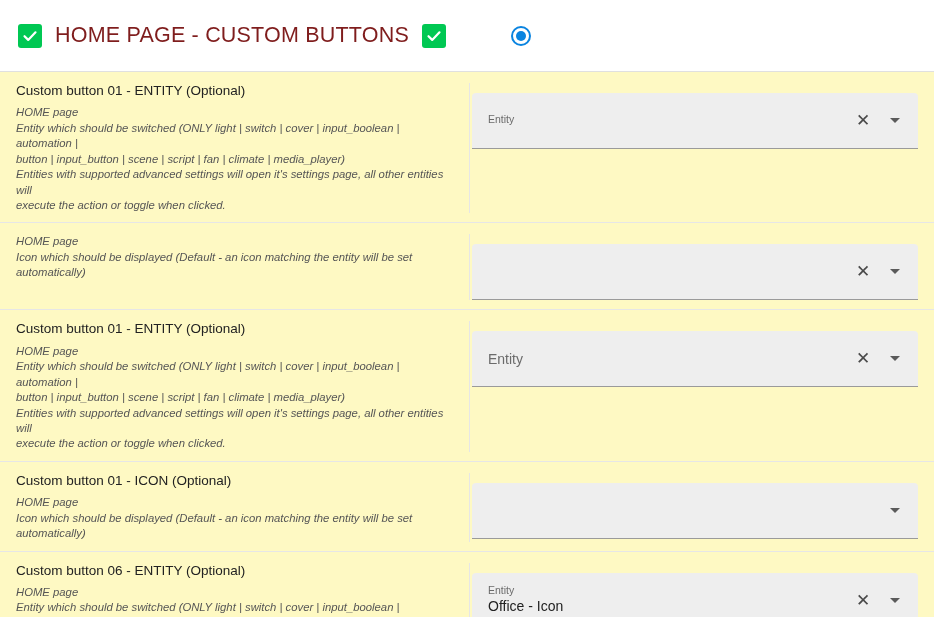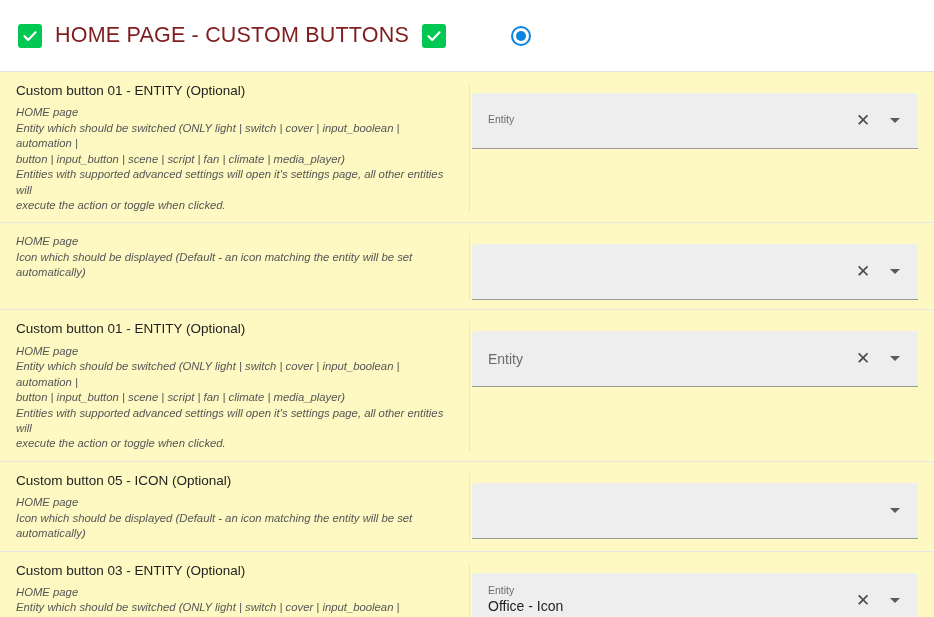--- a/index.html
+++ b/index.html
@@ -240,39 +240,39 @@
             </span>
             <span class="icon-gap"></span>
             <span class="icon-btn">
               <span class="arrow-icon"></span>
             </span>
           </div>
         </div>
       </div>
       <div class="row">
         <div class="row-left">
-          <div class="field-label">Custom button 05 - ICON (Optional)</div>
+          <div class="field-label">Custom button 01 - ICON (Optional)</div>
           <div class="field-desc">
             <div>HOME page</div>
             <div>Icon which should be displayed (Default - an icon matching the entity will be set
 automatically)</div>
           </div>
         </div>
         <div class="row-right">
           <div class="select">
             <div class="select-text"></div>
             <span class="icon-btn">
               <span class="arrow-icon"></span>
             </span>
           </div>
         </div>
       </div>
       <div class="row">
         <div class="row-left">
-          <div class="field-label">Custom button 03 - ENTITY (Optional)</div>
+          <div class="field-label">Custom button 06 - ENTITY (Optional)</div>
           <div class="field-desc">
             <div>HOME page</div>
             <div>Entity which should be switched (ONLY light | switch | cover | input_boolean | automation |
 button | input_button | scene | script | fan | climate | media_player)
 Entities with supported advanced settings will open it's settings page, all other entities will
 execute the action or toggle when clicked.</div>
           </div>
         </div>
         <div class="row-right">
           <div class="select">

